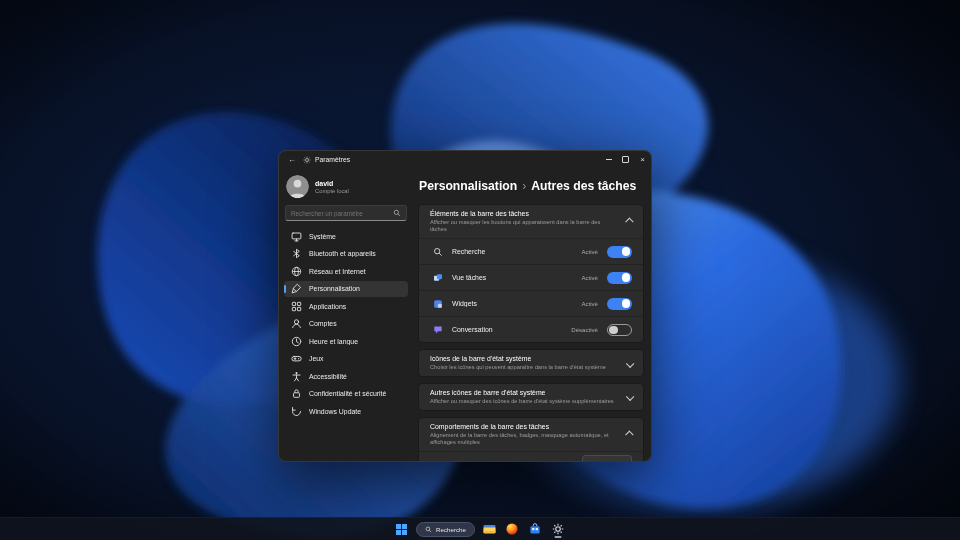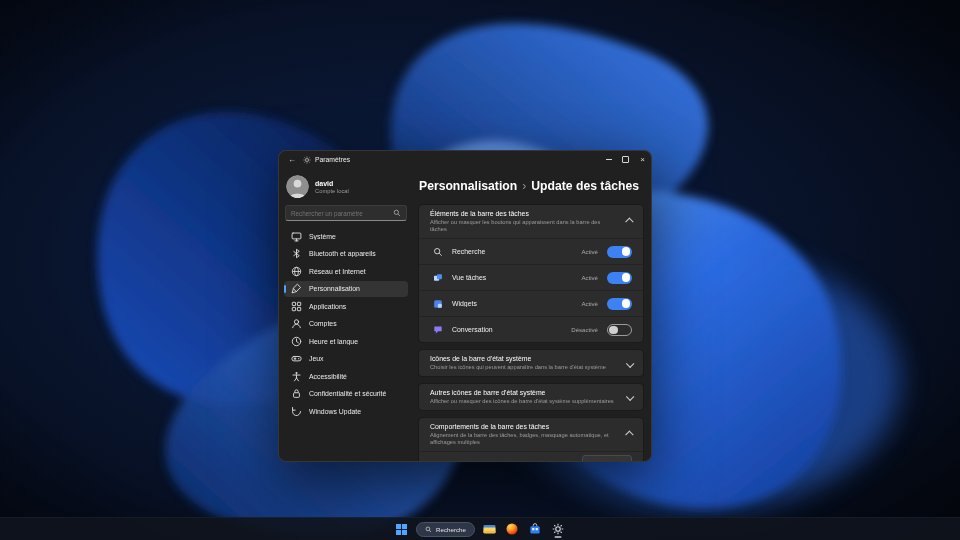--- a/index.html
+++ b/index.html
@@ -301,21 +301,21 @@
           </span>
           <span class="nav-label">Windows Update</span>
         </div>
       </nav>
     </aside>
 
     <main class="content">
       <div class="page-title">
         <span>Personnalisation</span>
         <span class="bc-sep">›</span>
-        <span>Update des tâches</span>
+        <span>Autres des tâches</span>
       </div>
 
       <section class="card">
         <div class="card-header">
           <div class="card-titles">
             <div class="card-title">Éléments de la barre des tâches</div>
             <div class="card-desc">Afficher ou masquer les boutons qui apparaissent dans la barre des tâches</div>
           </div>
           <span class="chev up"></span>
         </div>

